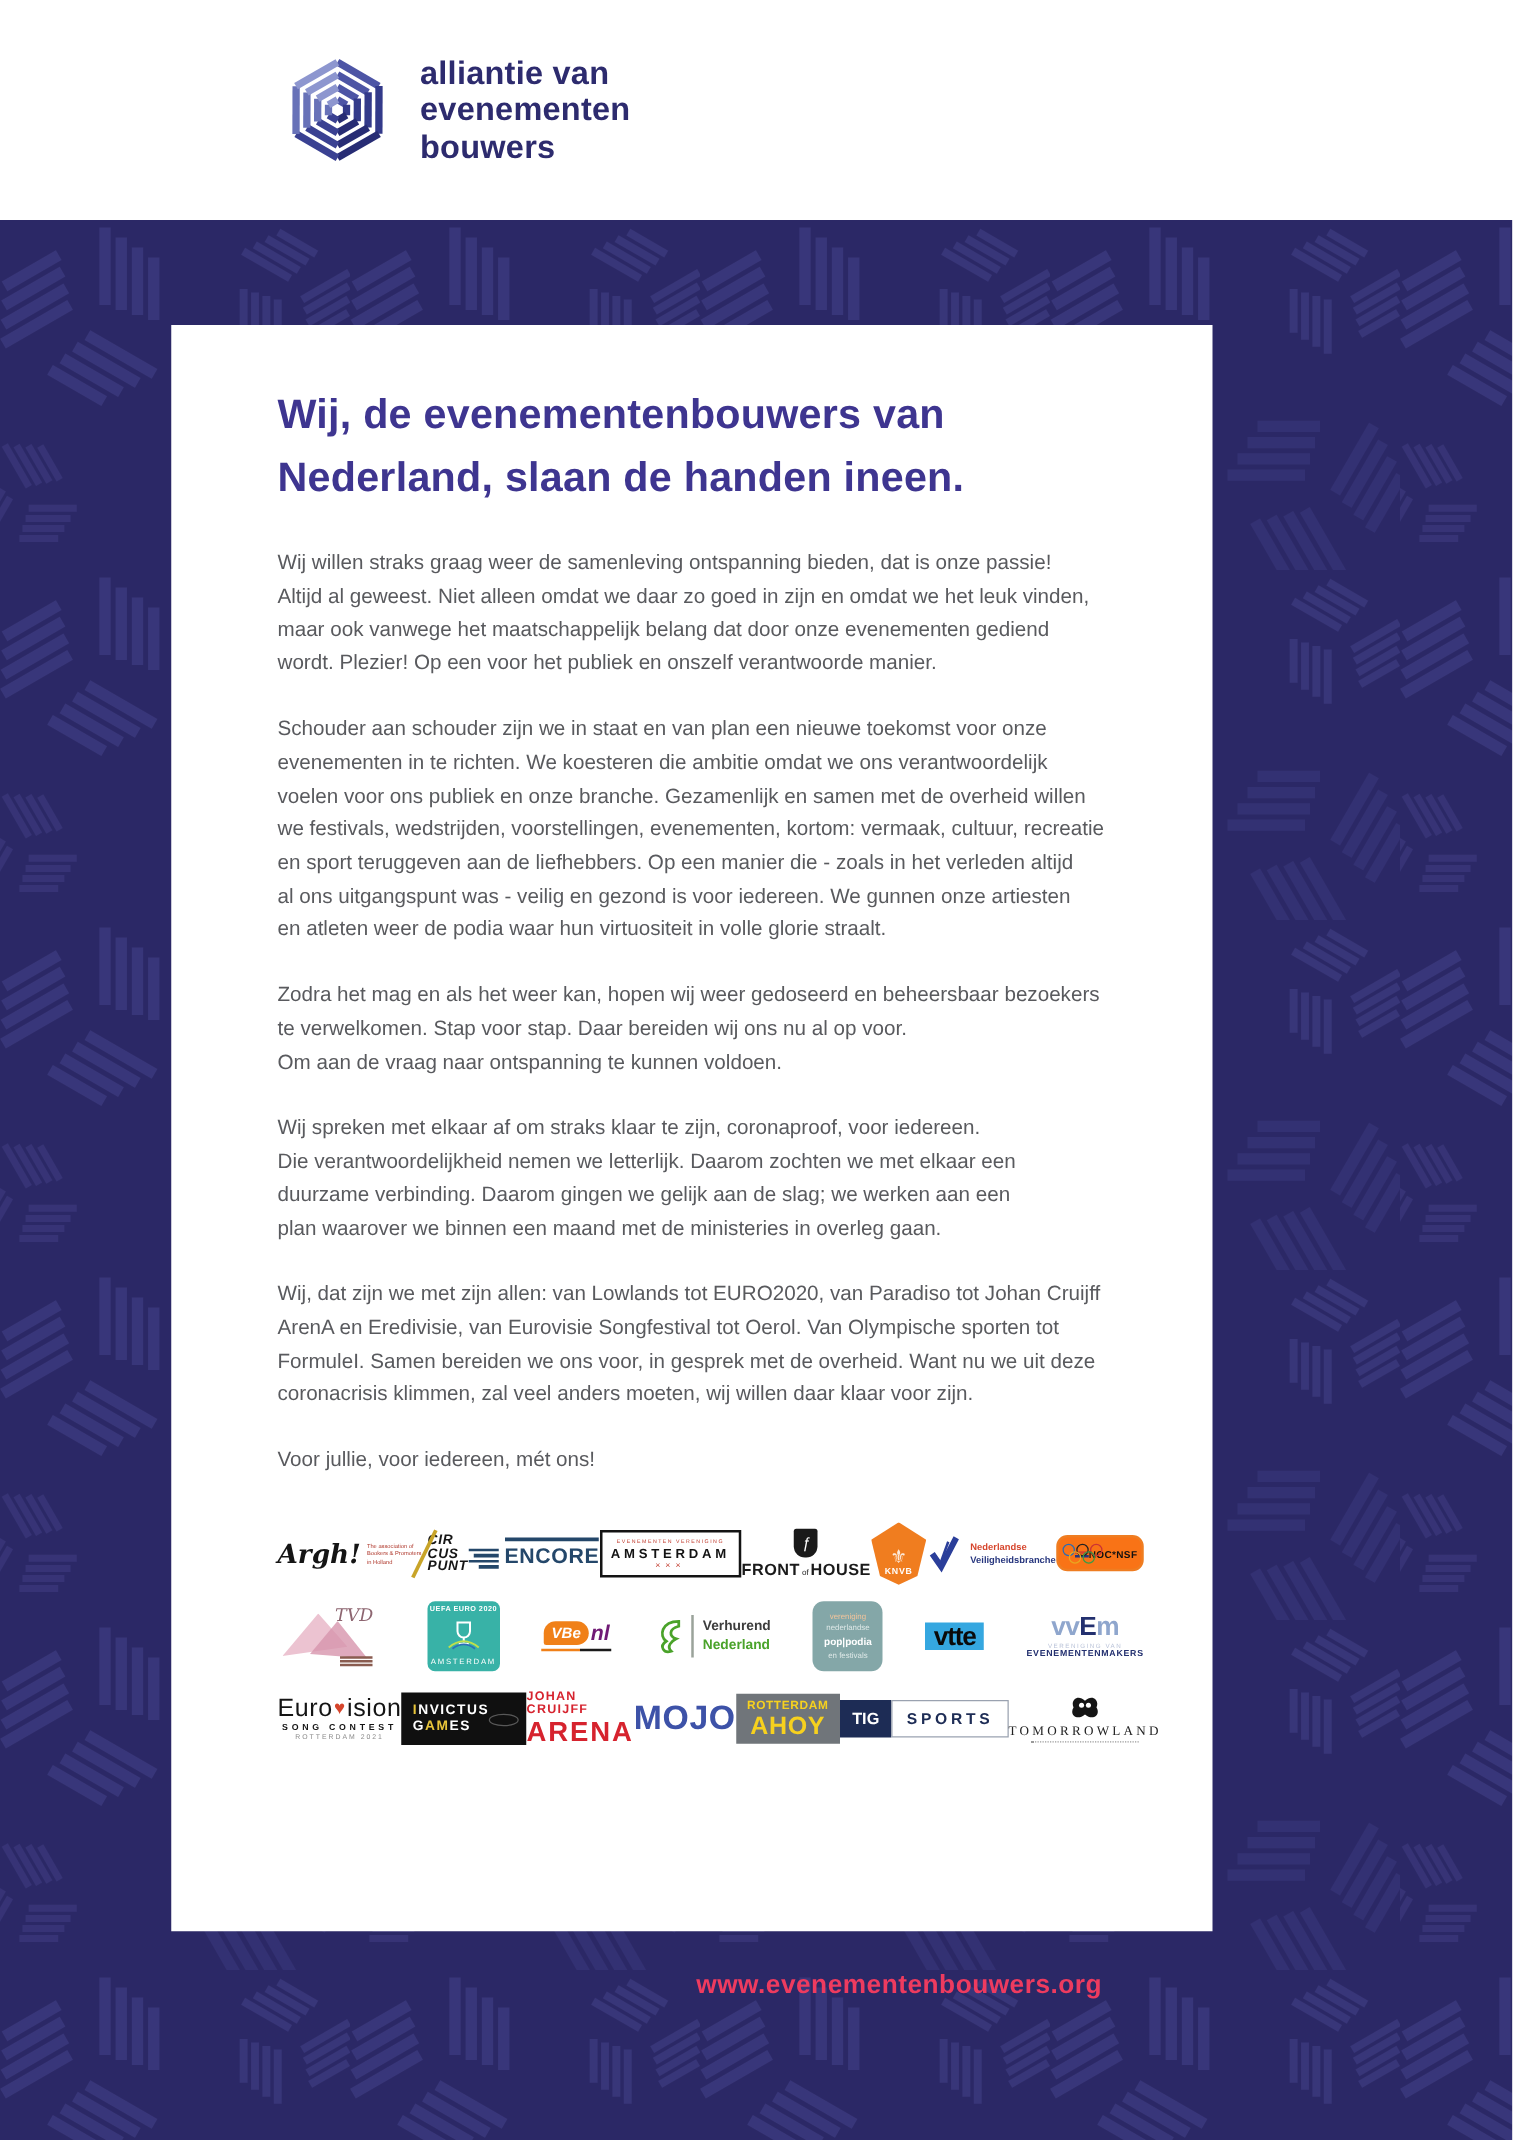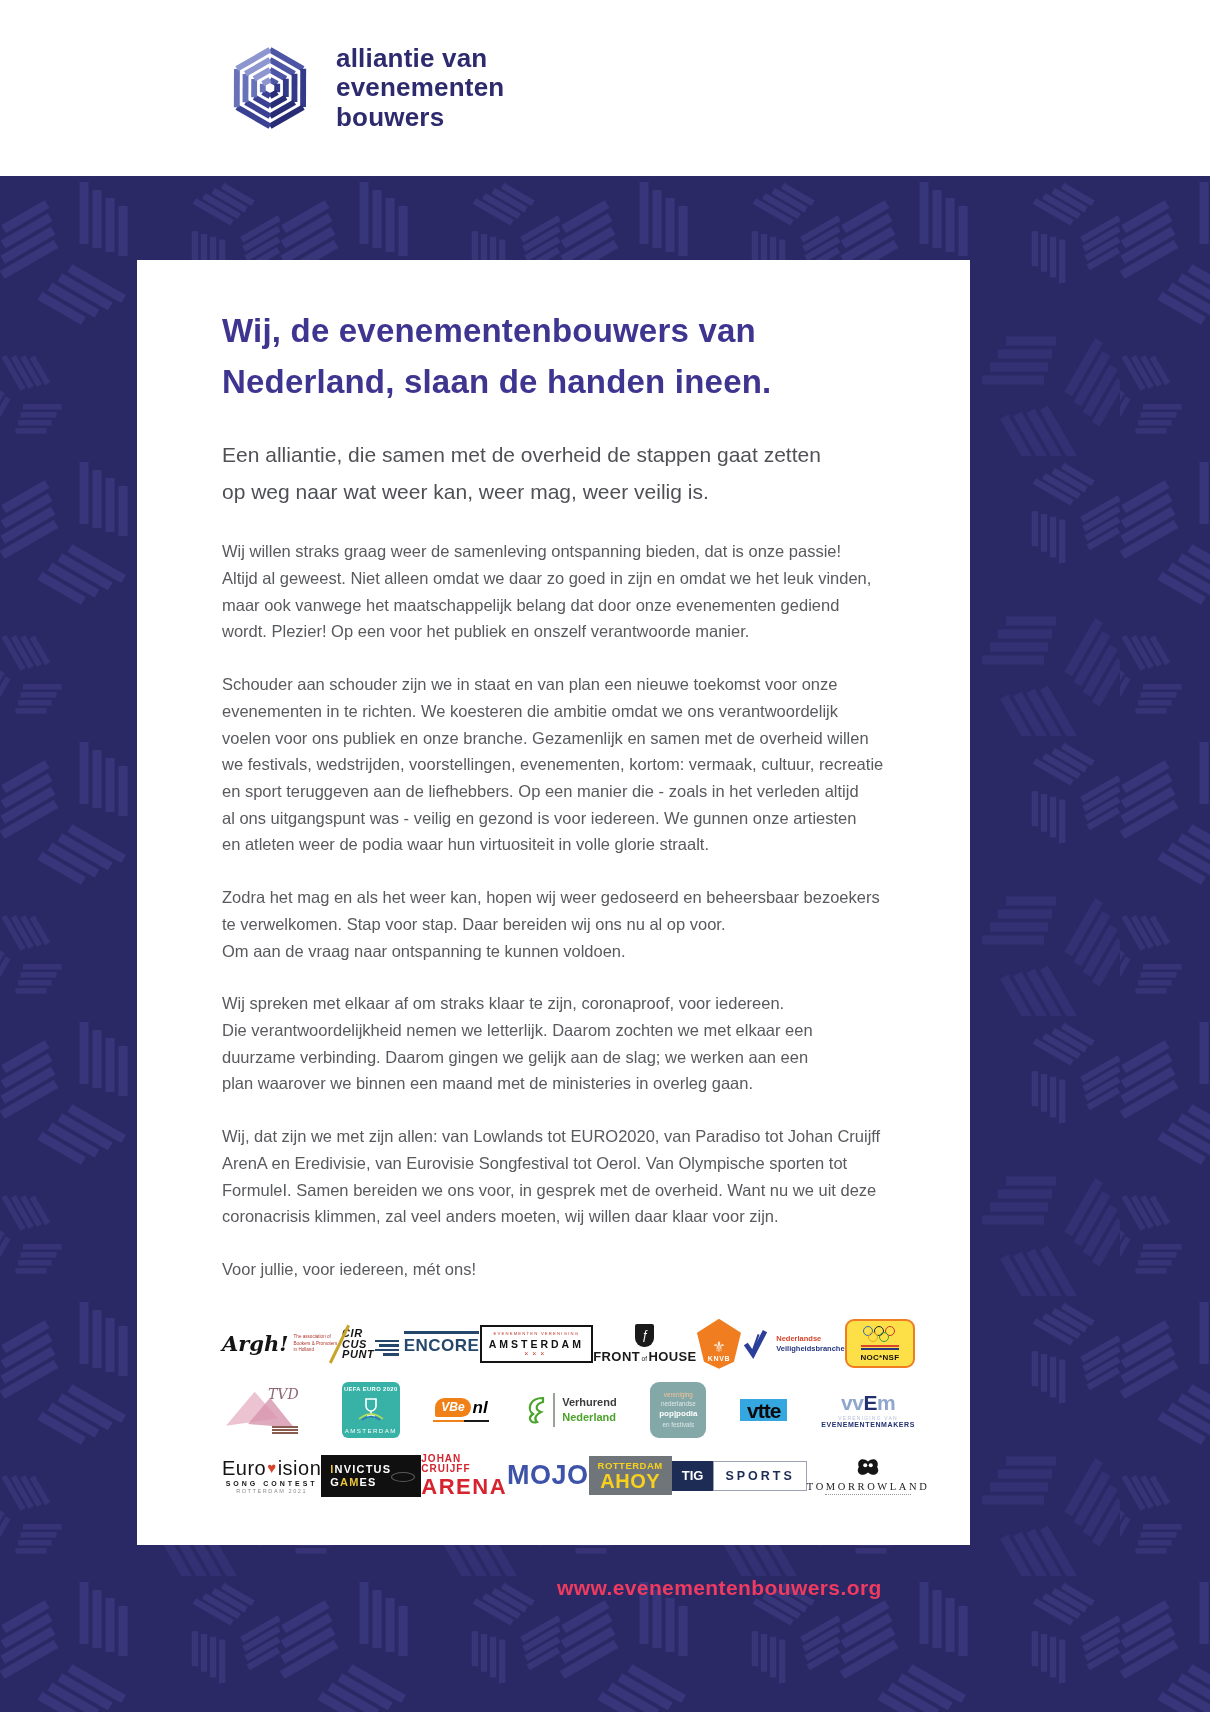--- a/index.html
+++ b/index.html
@@ -53,21 +53,21 @@
   .foh-text i{font-style:normal;font-size:6.5px;margin:0 1.5px;color:#1a1a1a;}
   
   .knvb-shield{width:44px;height:50px;background:#f07d1f;clip-path:polygon(50% 0,100% 28%,84% 86%,50% 100%,16% 86%,0 28%);display:flex;flex-direction:column;align-items:center;justify-content:flex-end;}
   .knvb-lion{color:rgba(255,255,255,.85);font-size:15px;line-height:1;margin-bottom:1px;}
   .knvb-shield b{color:#fff;font-size:7px;font-weight:bold;letter-spacing:.6px;margin-bottom:7px;}
   
   .nvb-text{display:flex;flex-direction:column;margin-left:3px;font-size:7.5px;line-height:1.3;}
   .nvb-text b{color:#d6452c;font-weight:bold;}
   .nvb-text i{color:#27367e;font-style:normal;font-weight:bold;}
   
-  .noc-box{width:60px;border:2.5px solid #ef7d21;border-radius:9px;padding:5px 3px 4px;background:#fde047;display:flex;flex-direction:column;align-items:center;}
+  .noc-box{width:60px;border:2.5px solid #ef7d21;border-radius:9px;padding:5px 3px 4px;background:#f97316;display:flex;align-items:center;}
   .rings{position:relative;width:34px;height:16px;display:block;}
   .rings i{position:absolute;width:8px;height:8px;border:1.7px solid;border-radius:50%;}
   .rings .r1{left:0;top:0;border-color:#2a6cb5;}
   .rings .r2{left:11px;top:0;border-color:#222222;}
   .rings .r3{left:22px;top:0;border-color:#cc3333;}
   .rings .r4{left:5px;top:6px;border-color:#e8a820;}
   .rings .r5{left:16px;top:6px;border-color:#3a9a46;}
   .noc-stripes{width:38px;display:flex;flex-direction:column;gap:1.4px;margin:3px 0;}
   .noc-stripes b{display:block;height:1.6px;}
   .noc-stripes .s-red{background:#d6452c;}.noc-stripes .s-blue{background:#27367e;}
@@ -81,21 +81,21 @@
   .tvd-sub{position:absolute;left:50px;bottom:2px;display:flex;flex-direction:column;gap:1.5px;}
   .tvd-sub i{display:block;width:26px;height:1.6px;background:#8a5c50;}
   
   .uefa-box{width:58px;height:56px;background:#38b2a7;border-radius:6px;color:#fff;display:flex;flex-direction:column;align-items:center;justify-content:space-between;padding:4px 2px;box-sizing:border-box;}
   .uefa-top{font-size:5.8px;font-weight:bold;letter-spacing:.4px;white-space:nowrap;}
   .uefa-bottom{font-size:6.2px;letter-spacing:1.4px;}
   
   .vbe-wrap{display:flex;flex-direction:column;align-items:center;}
   .vbe-line{display:flex;align-items:flex-start;}
   .vbe-b{background:#f08018;color:#fff;font-weight:900;font-style:italic;font-size:12px;padding:2px 6px 3px;border-radius:10px 10px 10px 2px;}
-  .vbe-nl{font-weight:900;font-style:italic;font-size:17px;color:#000000;margin-left:2px;}
+  .vbe-nl{font-weight:900;font-style:italic;font-size:17px;color:#701a75;margin-left:2px;}
   .vbe-bar{width:56px;height:2px;margin-top:2px;background:linear-gradient(90deg,#f08018 55%,#1a1a1a 55%);}
   
   .vh-div{width:2px;height:34px;background:#9aa39a;margin:0 7px 0 4px;}
   .vh-text{display:flex;flex-direction:column;font-size:11px;font-weight:bold;line-height:1.35;}
   .vh-text b{color:#3c3c3c;}
   .vh-text i{color:#4aa32a;font-style:normal;font-weight:bold;}
   
   .vnpf-box{width:56px;height:56px;background:#84a7a8;border-radius:9px;display:flex;flex-direction:column;align-items:center;justify-content:center;line-height:1.5;}
   .vnpf-box span{display:block;font-size:6.3px;color:#dde8e7;}
   .vnpf-box .vnpf-l1{color:#f2c49b;}
@@ -196,22 +196,20 @@
           <use href="#pinwheel" transform="translate(232,58) rotate(60) scale(0.7)" stroke="#5c5bac" stroke-width="9" opacity="0.26" fill="none"></use>
           <use href="#pinwheel" transform="translate(18,222) rotate(90) scale(0.62)" stroke="#5c5bac" stroke-width="9" opacity="0.22" fill="none"></use>
         </pattern>
       </defs>
       <rect width="1210" height="1536" fill="url(#hexmaze)"></rect>
     </svg>
 
     <div class="card">
       <h1 class="headline">Wij, de evenementenbouwers van
 Nederland, slaan de handen ineen.</h1>
-      <p class="lead">Een alliantie, die samen met de overheid de stappen gaat zetten
-op weg naar wat weer kan, weer mag, weer veilig is.</p>
 
       <div class="letter-body">
         <p>Wij willen straks graag weer de samenleving ontspanning bieden, dat is onze passie!
 Altijd al geweest. Niet alleen omdat we daar zo goed in zijn en omdat we het leuk vinden,
 maar ook vanwege het maatschappelijk belang dat door onze evenementen gediend
 wordt. Plezier! Op een voor het publiek en onszelf verantwoorde manier.</p>
         <p>Schouder aan schouder zijn we in staat en van plan een nieuwe toekomst voor onze
 evenementen in te richten. We koesteren die ambitie omdat we ons verantwoordelijk
 voelen voor ons publiek en onze branche. Gezamenlijk en samen met de overheid willen
 we festivals, wedstrijden, voorstellingen, evenementen, kortom: vermaak, cultuur, recreatie

